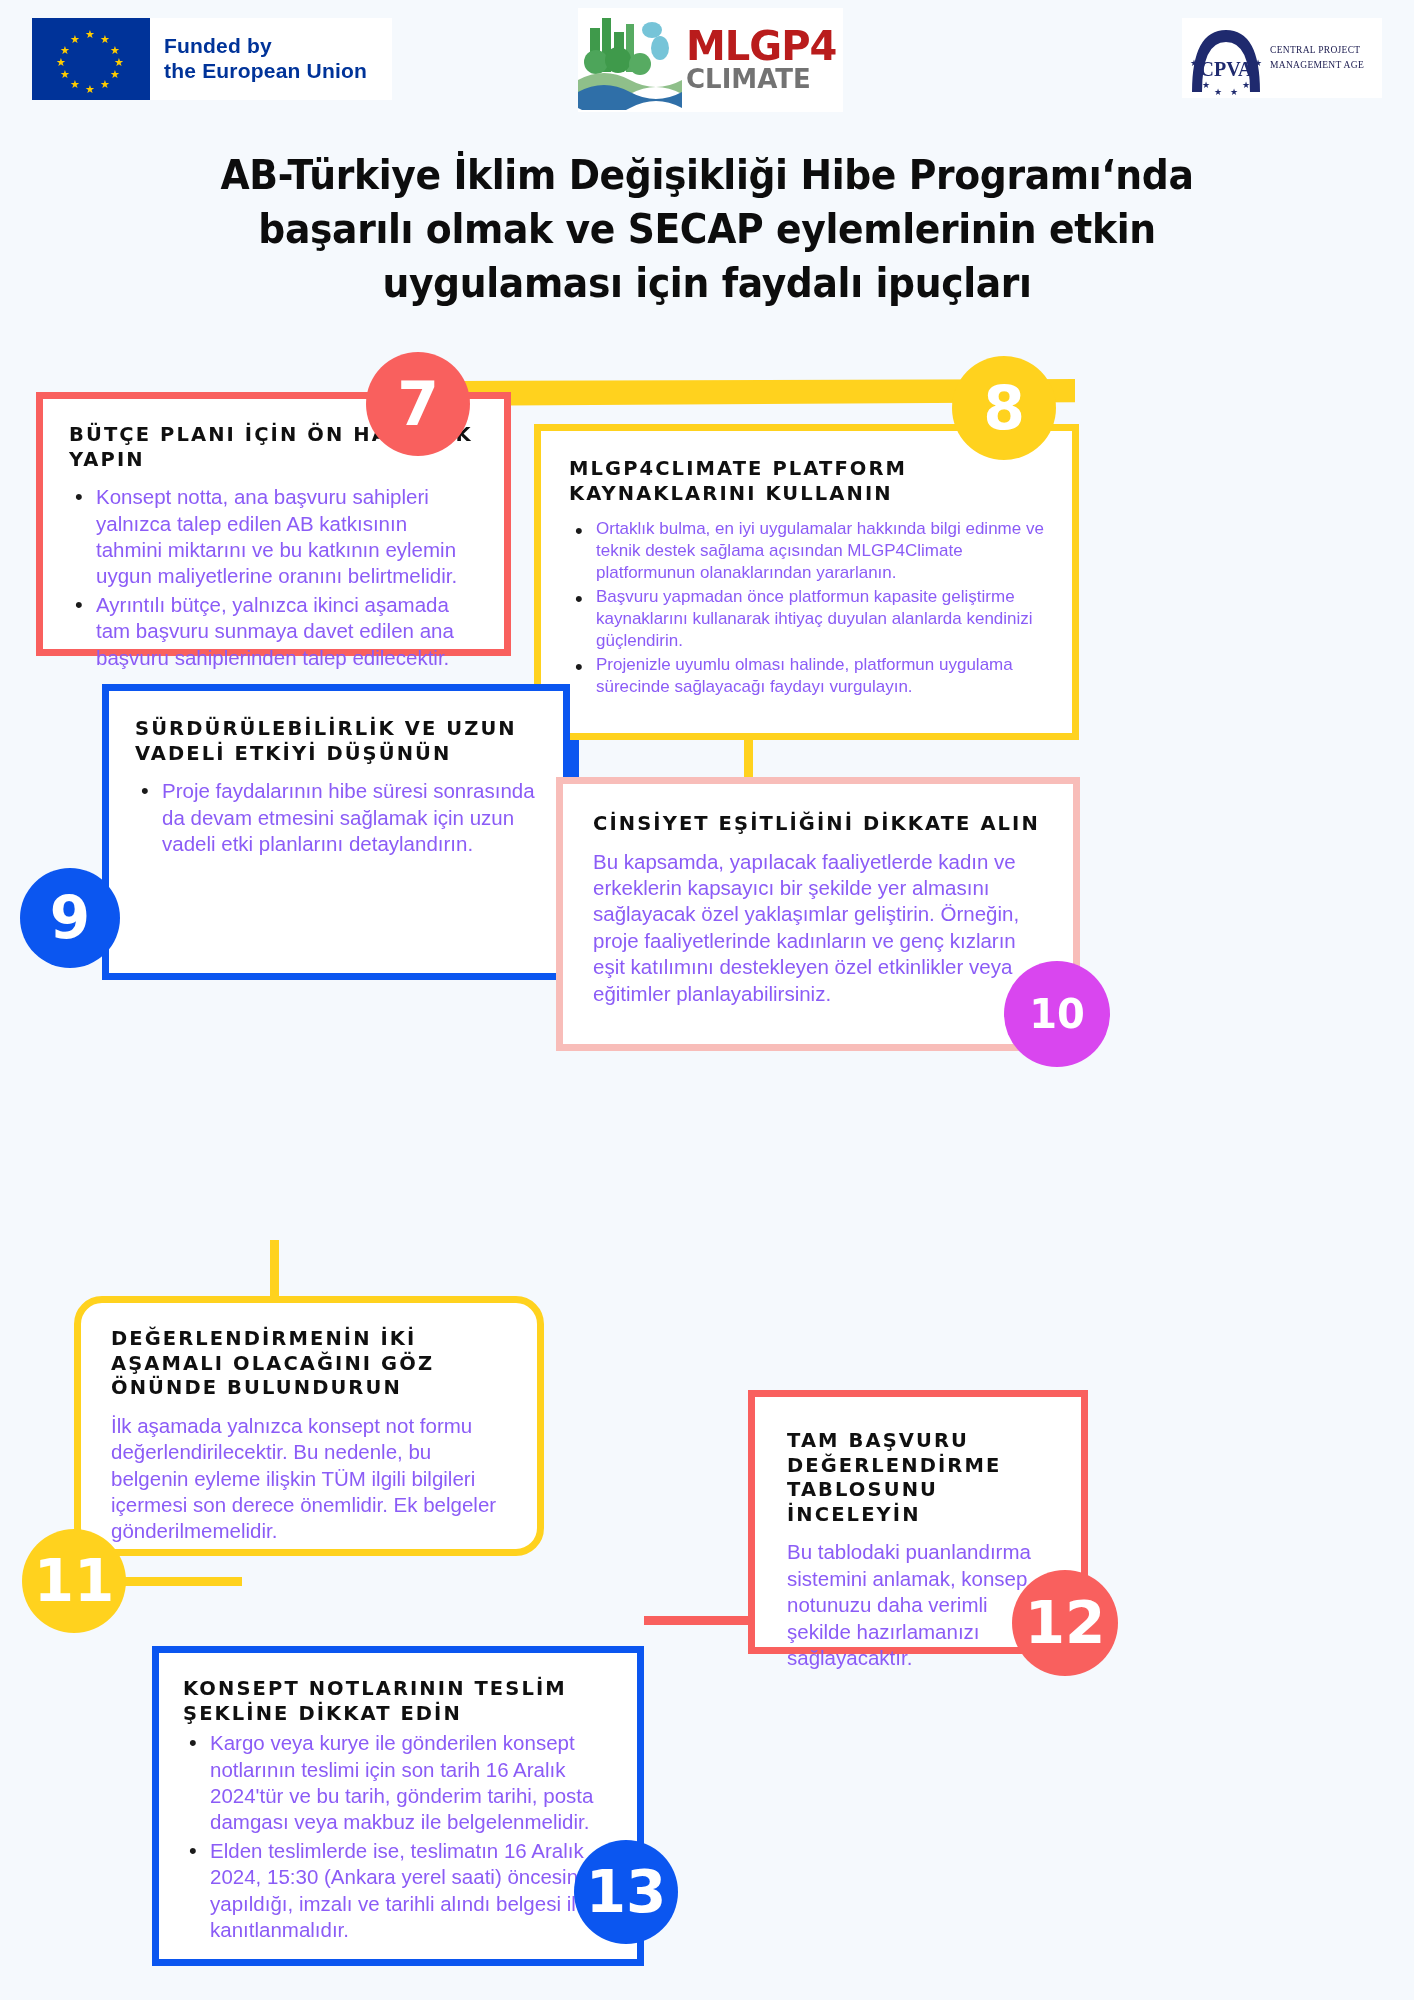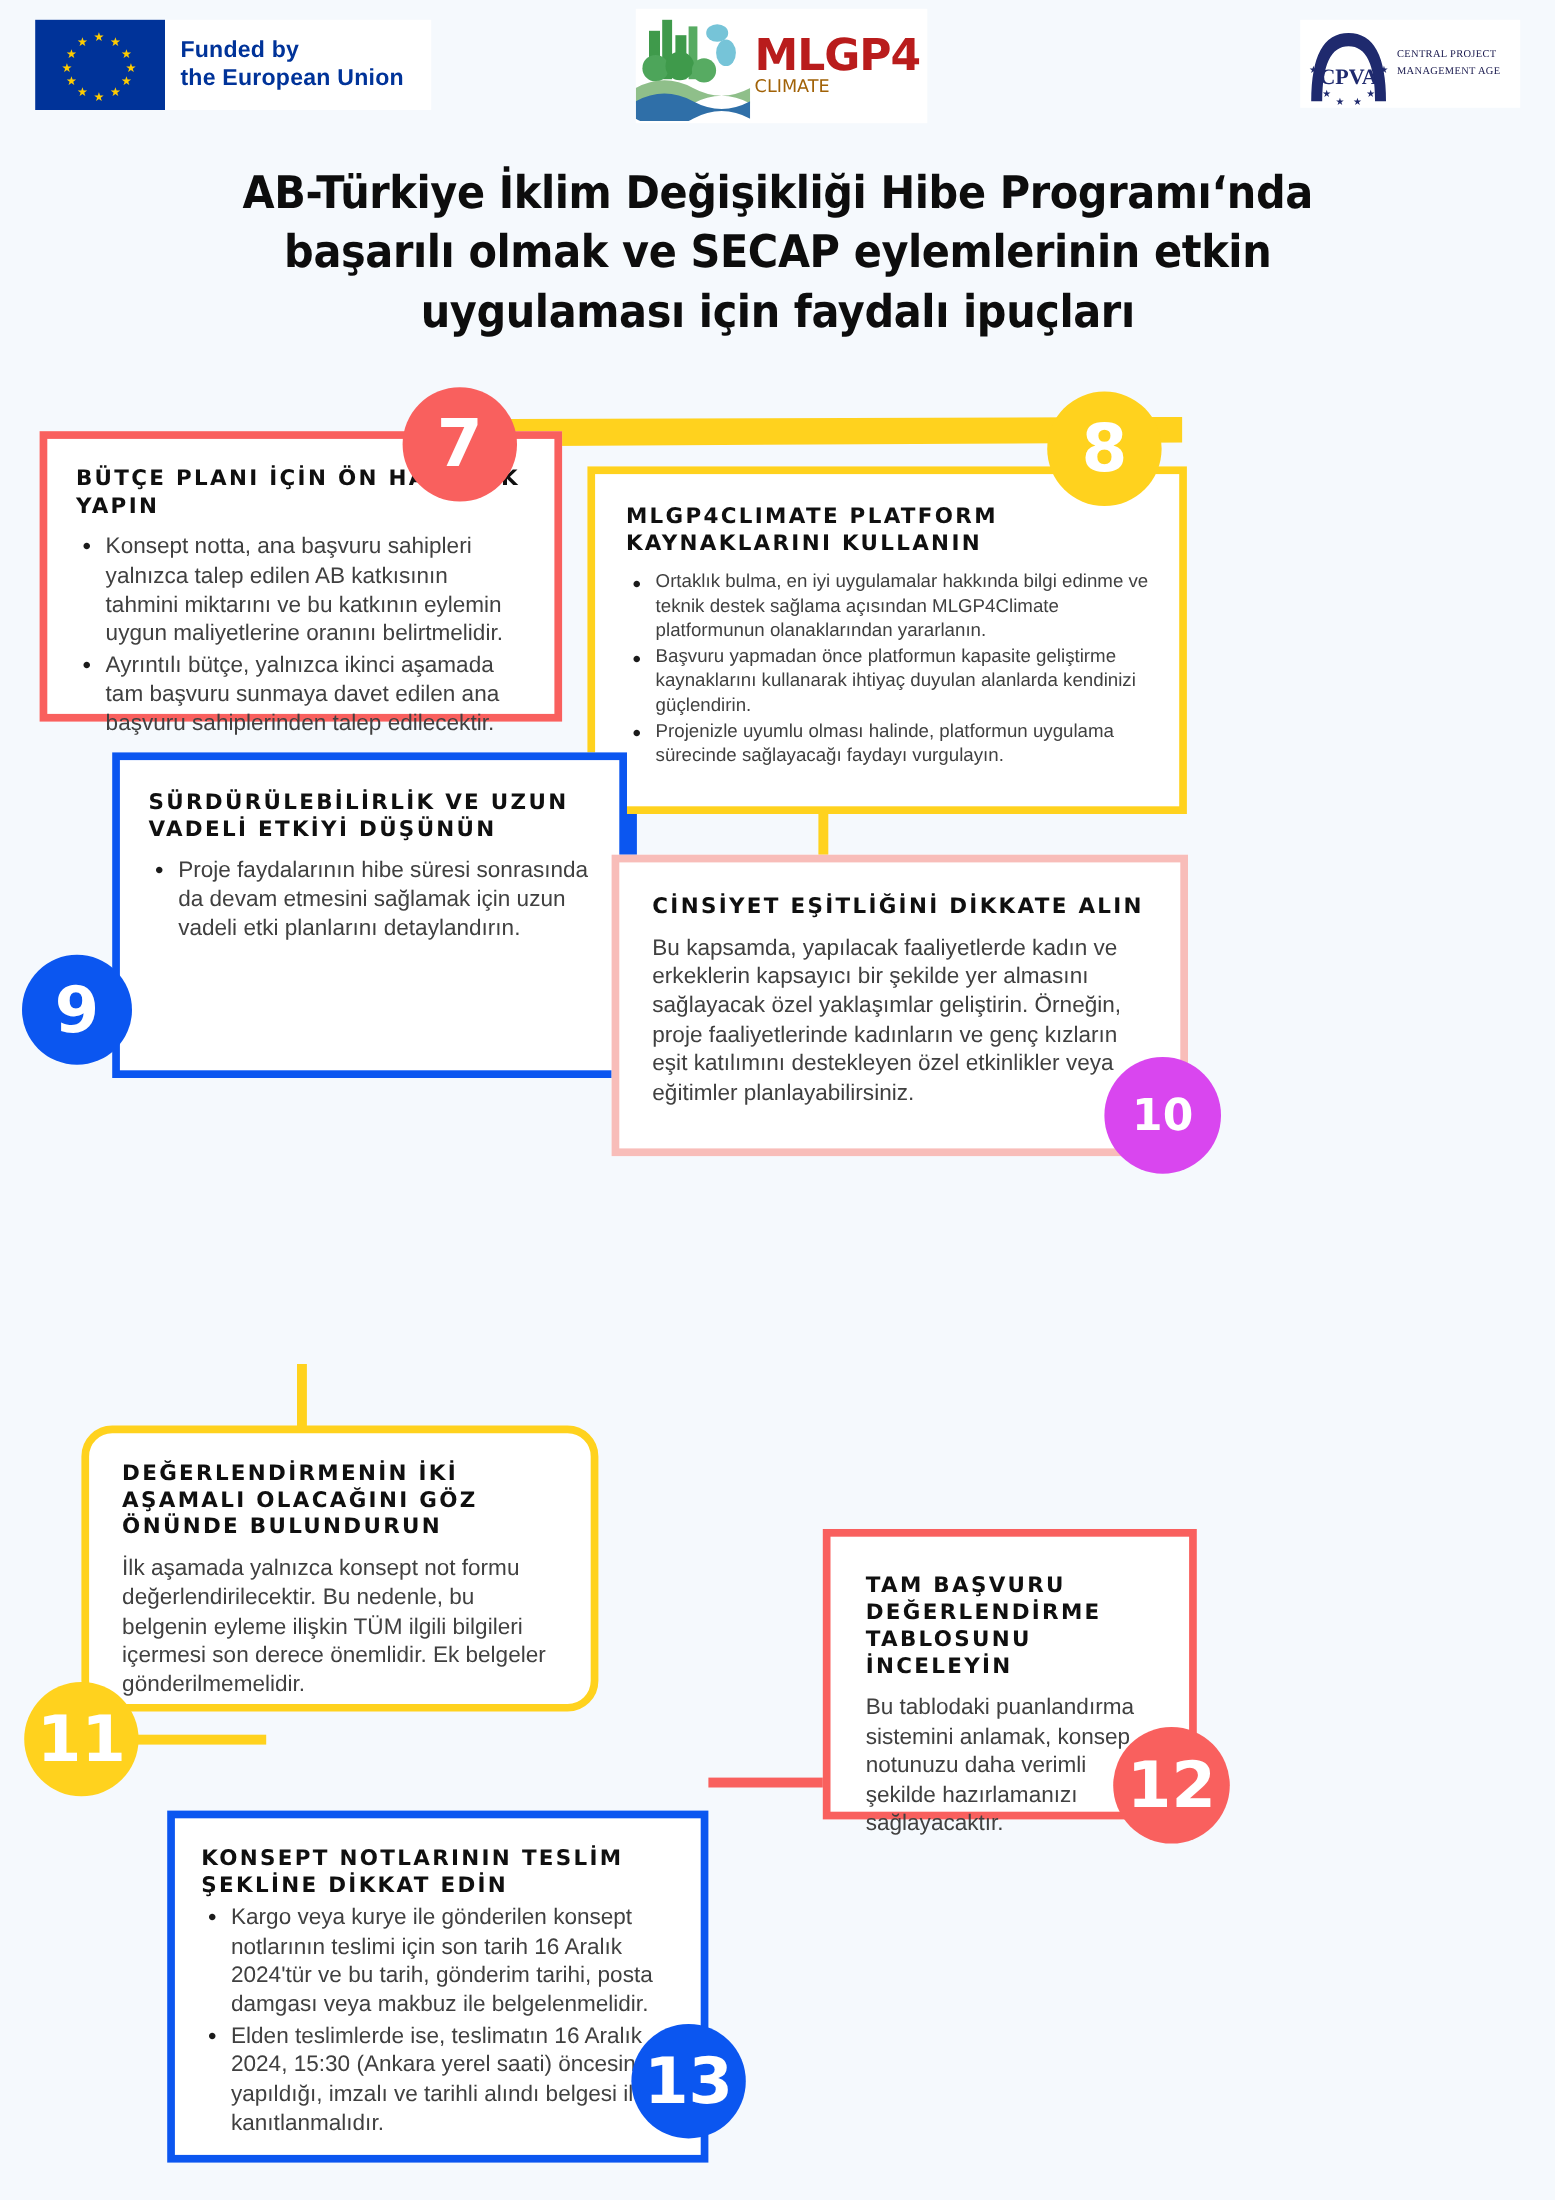--- a/index.html
+++ b/index.html
@@ -47,21 +47,21 @@
   }
   .mlgp-mark { width: 104px; height: 100px; position: relative; flex: none; }
   .mlgp-words { padding-left: 4px; }
   .mlgp-title {
     font-family: "DejaVu Sans", sans-serif;
     font-size: 40px; font-weight: bold; color: #b91c1c; letter-spacing: -1px;
     line-height: 0.95;
   }
   .mlgp-sub {
     font-family: "DejaVu Sans", sans-serif;
-    font-size: 16px; font-weight: normal; color: #a16207; letter-spacing: 0px;
+    font-size: 26px; font-weight: bold; color: #737373; letter-spacing: 0px;
     line-height: 1.1;
   }
 
   .cpva-logo {
     position: absolute; left: 1182px; top: 18px;
     width: 200px; height: 80px; background: #ffffff;
     display: flex; align-items: center;
   }
   .cpva-mark { width: 86px; height: 76px; position: relative; flex: none; }
   .cpva-text {
@@ -103,21 +103,21 @@
     font-weight: bold;
     font-size: 19.5px;
     letter-spacing: 2.1px;
     line-height: 1.26;
     color: #101010;
     text-transform: uppercase;
   }
   .card .body {
     font-size: 20.5px;
     line-height: 1.29;
-    color: #404040;
+    color: #8b5cf6;
     margin-top: 12px;
   }
   .card ul { list-style: none; }
   .card li {
     position: relative;
     padding-left: 27px;
     margin-bottom: 2px;
   }
   .card li::before {
     content: "\2022";

